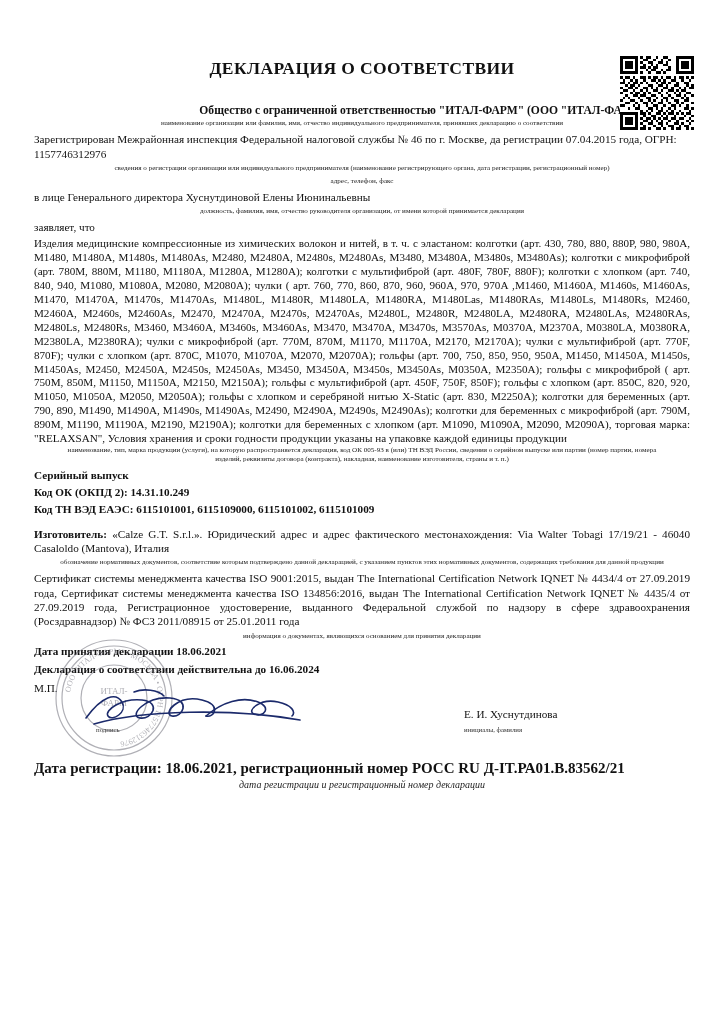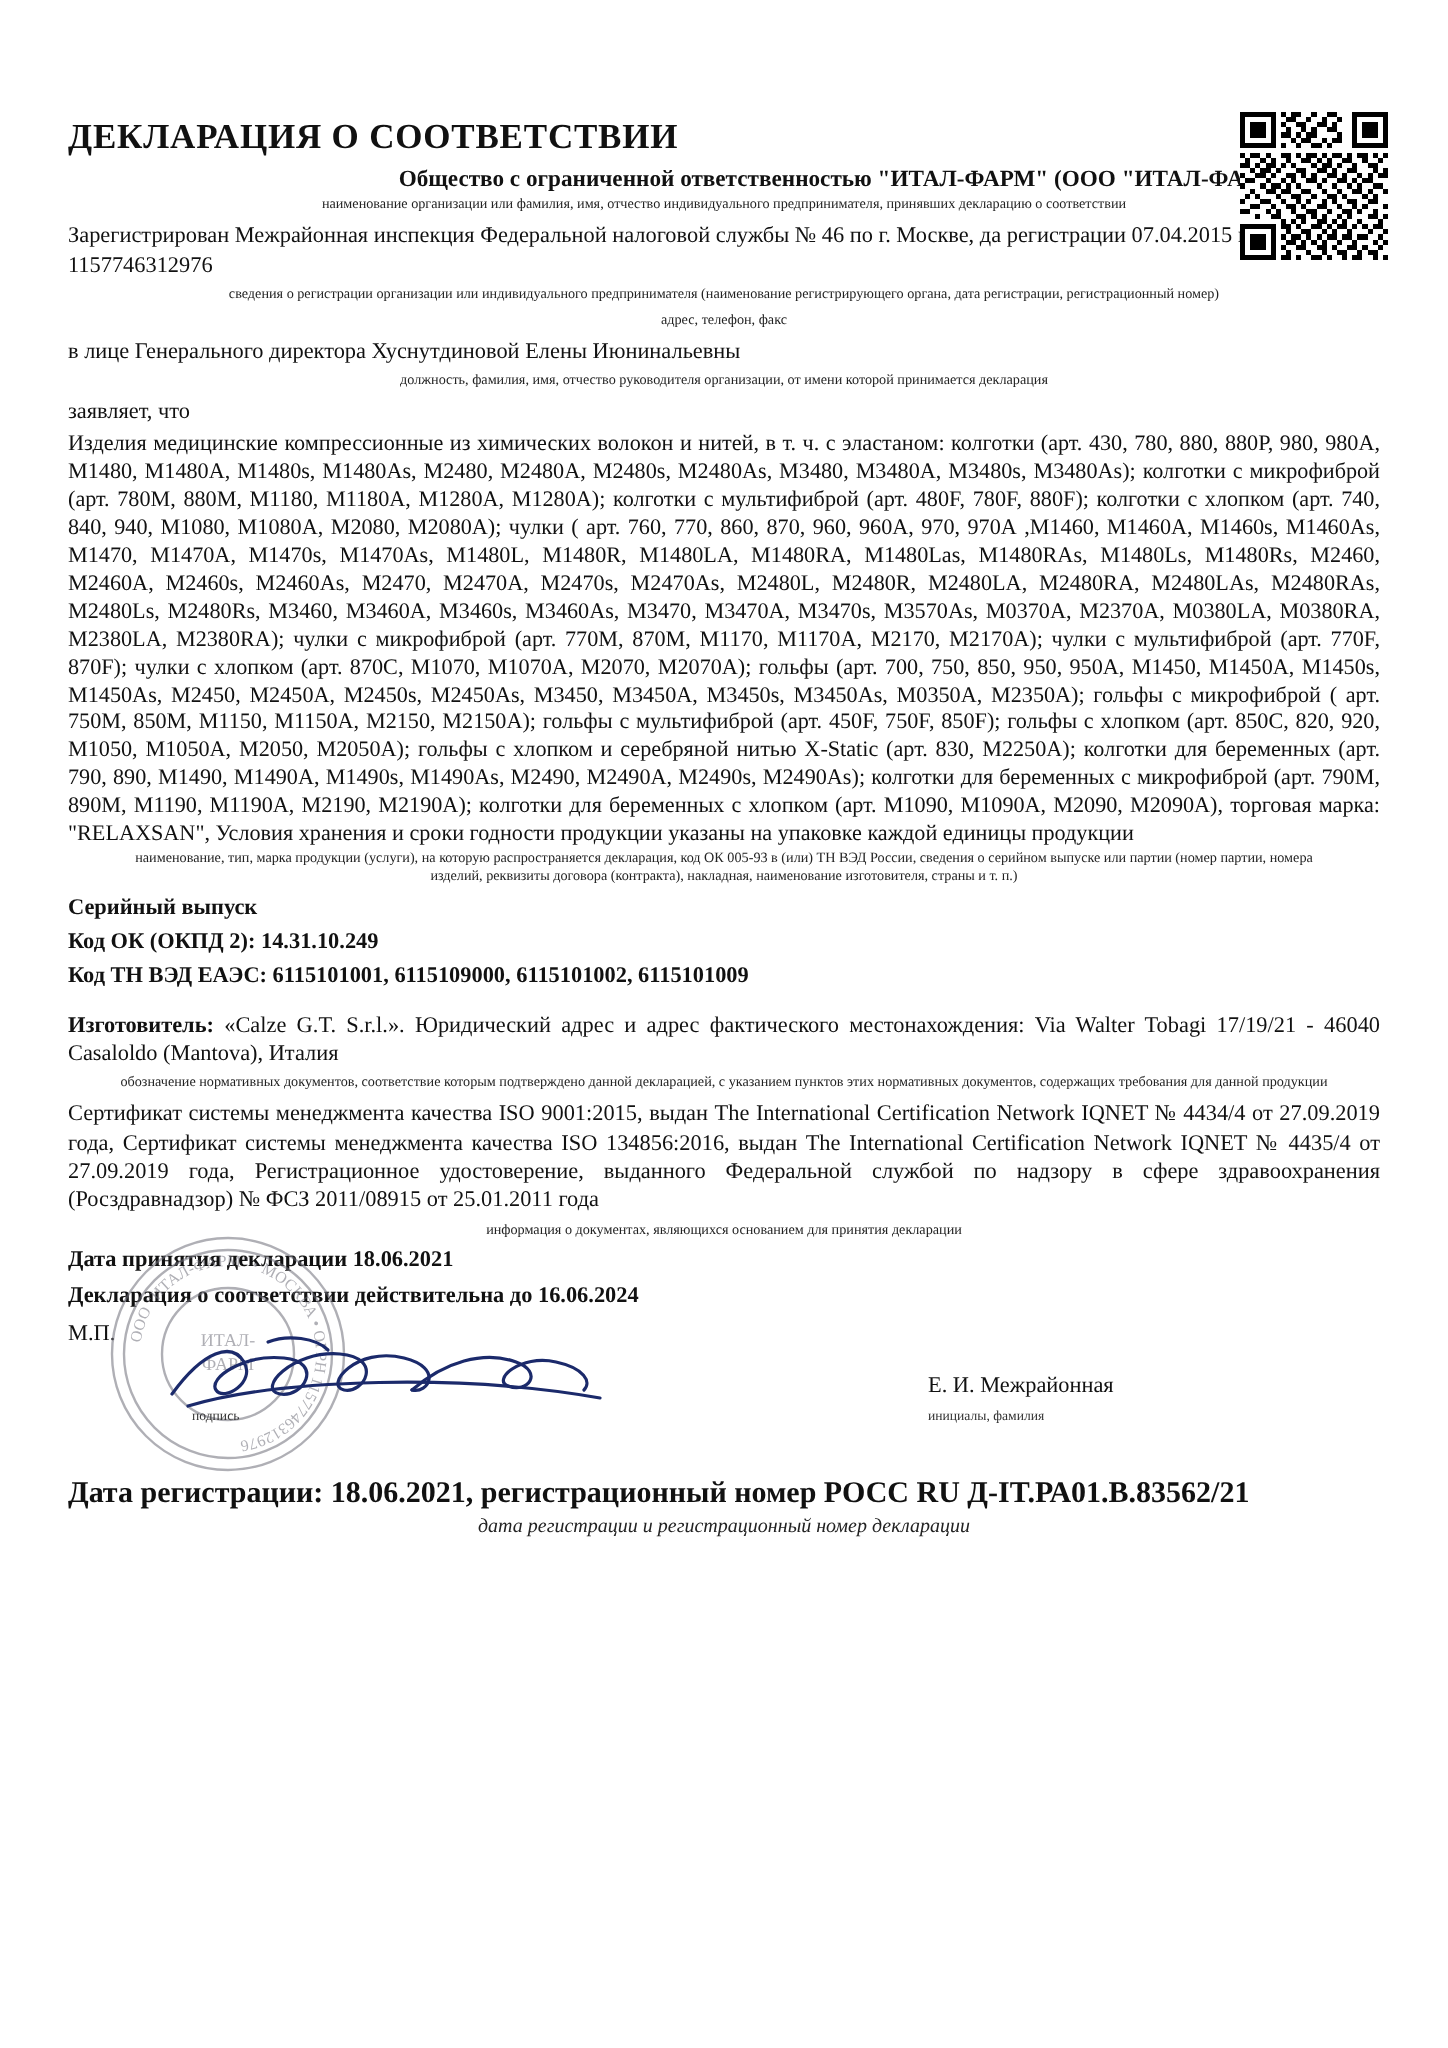--- a/index.html
+++ b/index.html
@@ -16,24 +16,25 @@
     overflow: hidden;
   }
   .page {
     position: relative;
     width: 724px;
     height: 1024px;
     box-sizing: border-box;
     padding: 58px 34px 20px 34px;
   }
   .title {
+    text-align: center;
     font-weight: bold;
     font-size: 17.5px;
     letter-spacing: 0.4px;
-    margin: 0 0 4px 0;
+    margin: 0 0 25px 0;
   }
   .org-line {
     text-align: right;
     font-weight: bold;
     font-size: 11.6px;
     margin: 0 40px 1px 40px;
     line-height: 1.25;
   }
   .caption {
     text-align: center;
@@ -445,21 +446,21 @@
     <svg class="sig-scribble" viewBox="0 0 230 44">
       <g fill="none" stroke="#1b2a6b" stroke-width="1.6" stroke-linecap="round">
         <path d="M4,32 C20,10 34,6 40,16 C46,26 30,36 26,30 C22,24 40,12 60,14 C80,16 70,34 58,32 C46,30 64,10 88,12 C110,14 100,32 90,30 C80,28 96,8 120,14 C140,19 132,32 124,30"></path>
         <path d="M124,30 C140,16 160,10 176,16 C190,21 182,32 172,28 C164,25 178,12 196,16 C210,19 214,26 210,30"></path>
         <path d="M12,38 C60,24 150,22 218,34"></path>
         <path d="M52,6 C62,2 76,4 82,10"></path>
       </g>
     </svg>
 
     <div class="sign-label-left">подпись</div>
-    <div class="signer-name">Е. И. Межрайонная</div>
+    <div class="signer-name">Е. И. Хуснутдинова</div>
     <div class="sign-label-right">инициалы, фамилия</div>
   </div>
 
   <div class="footer-line">
     <span>Дата регистрации:</span>
     <span>18.06.2021, регистрационный номер РОСС RU Д-IT.РА01.В.83562/21</span>
   </div>
   <div class="footer-caption">дата регистрации и регистрационный номер декларации</div>
 
 </div>

